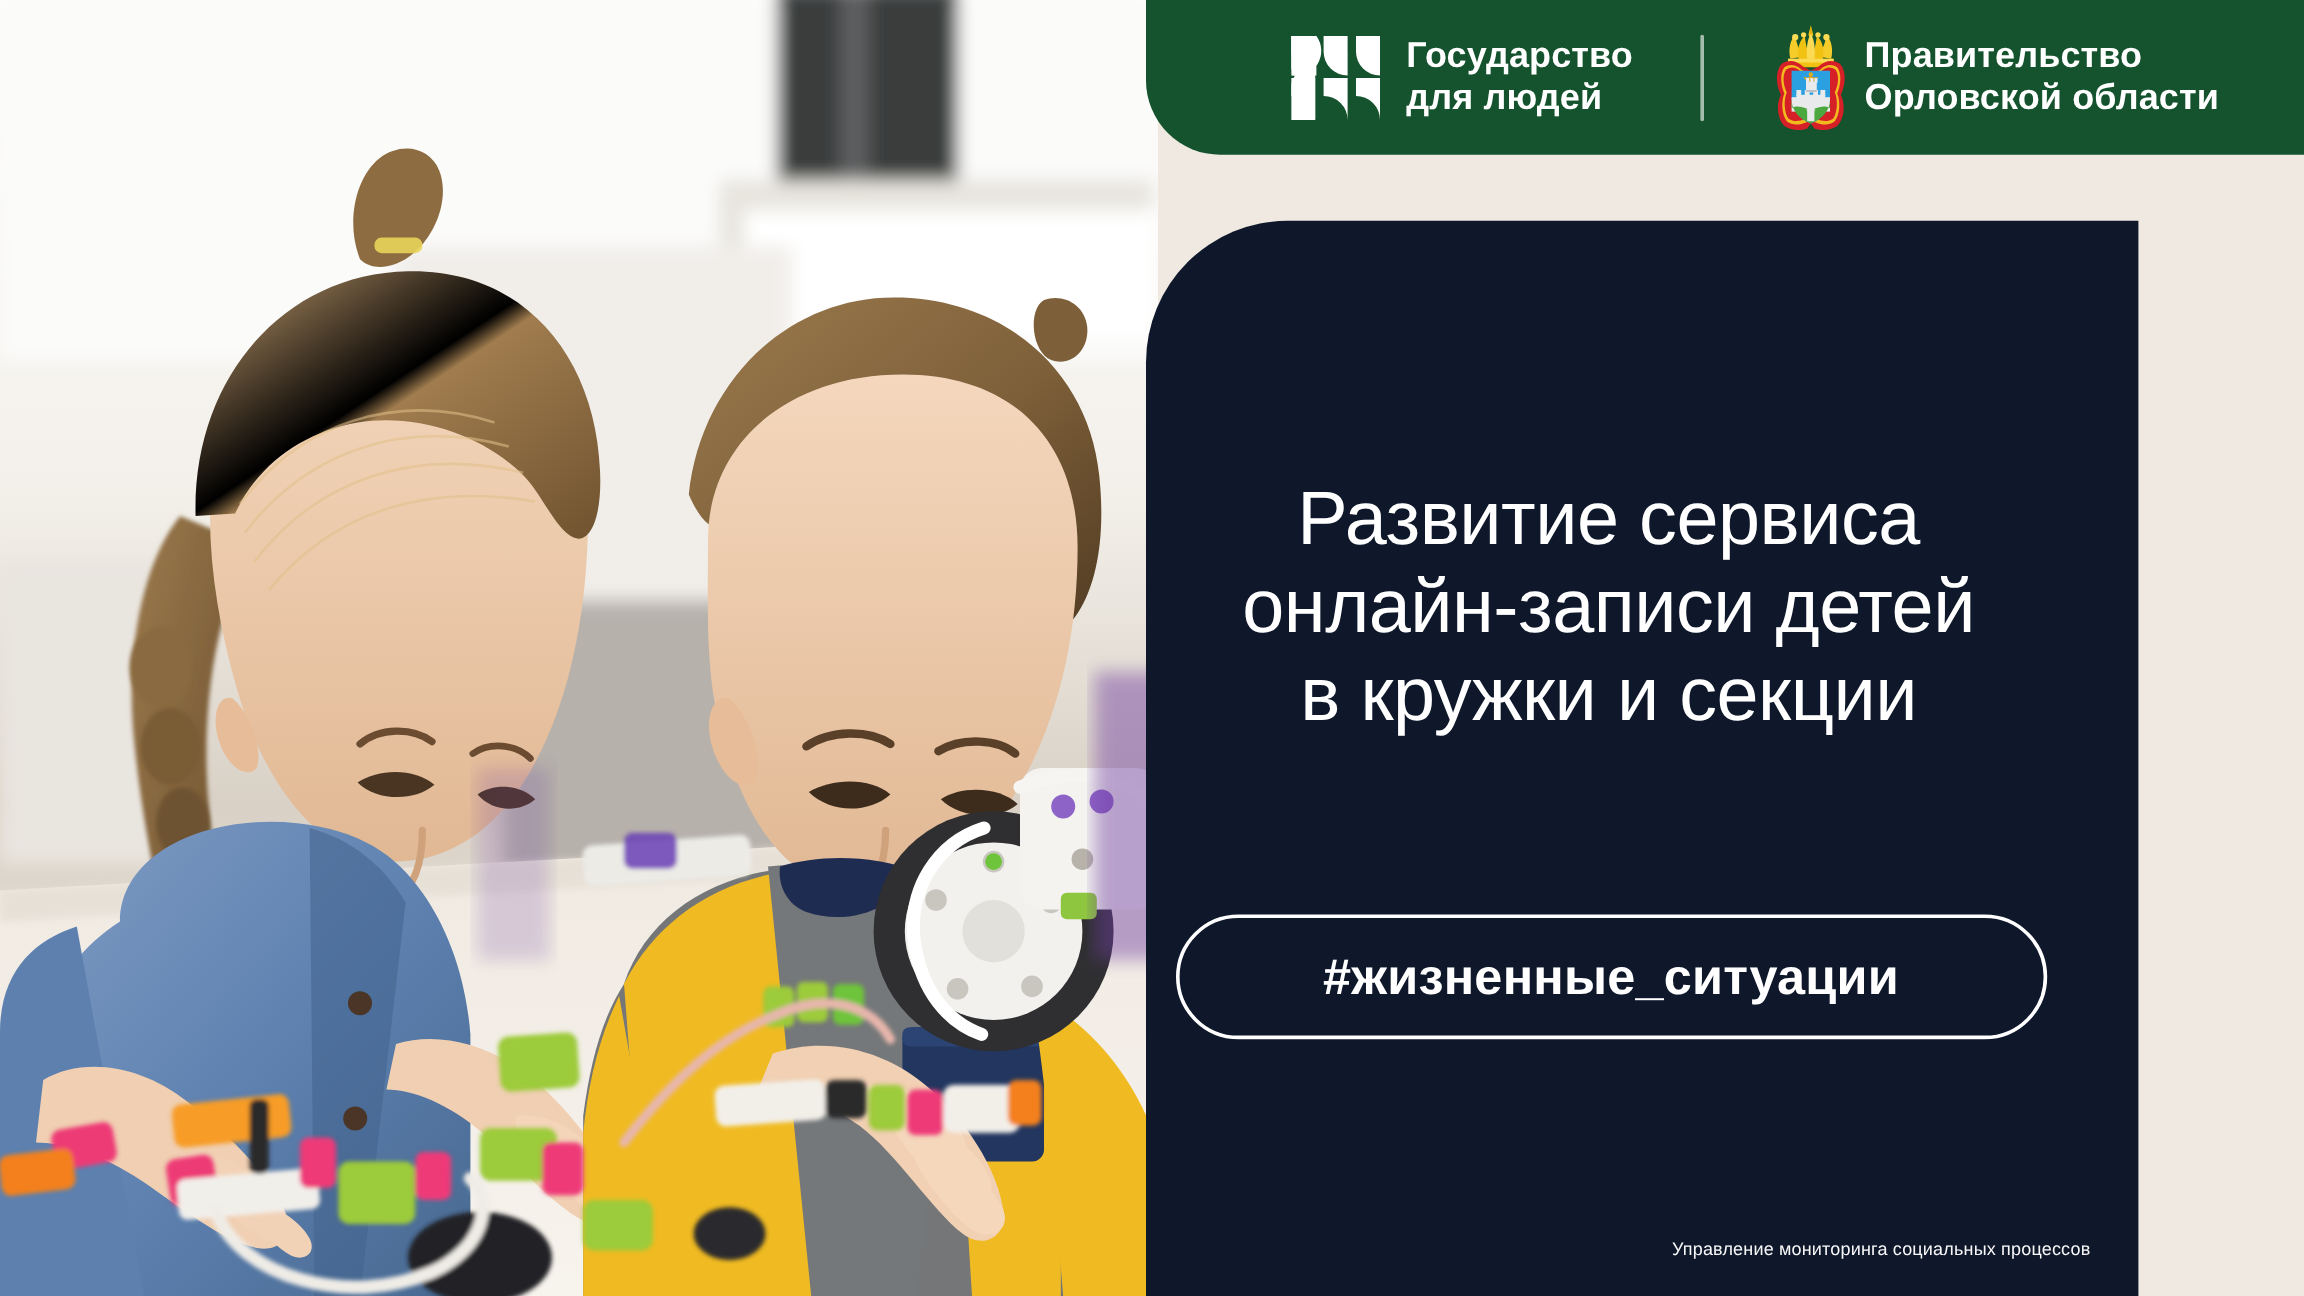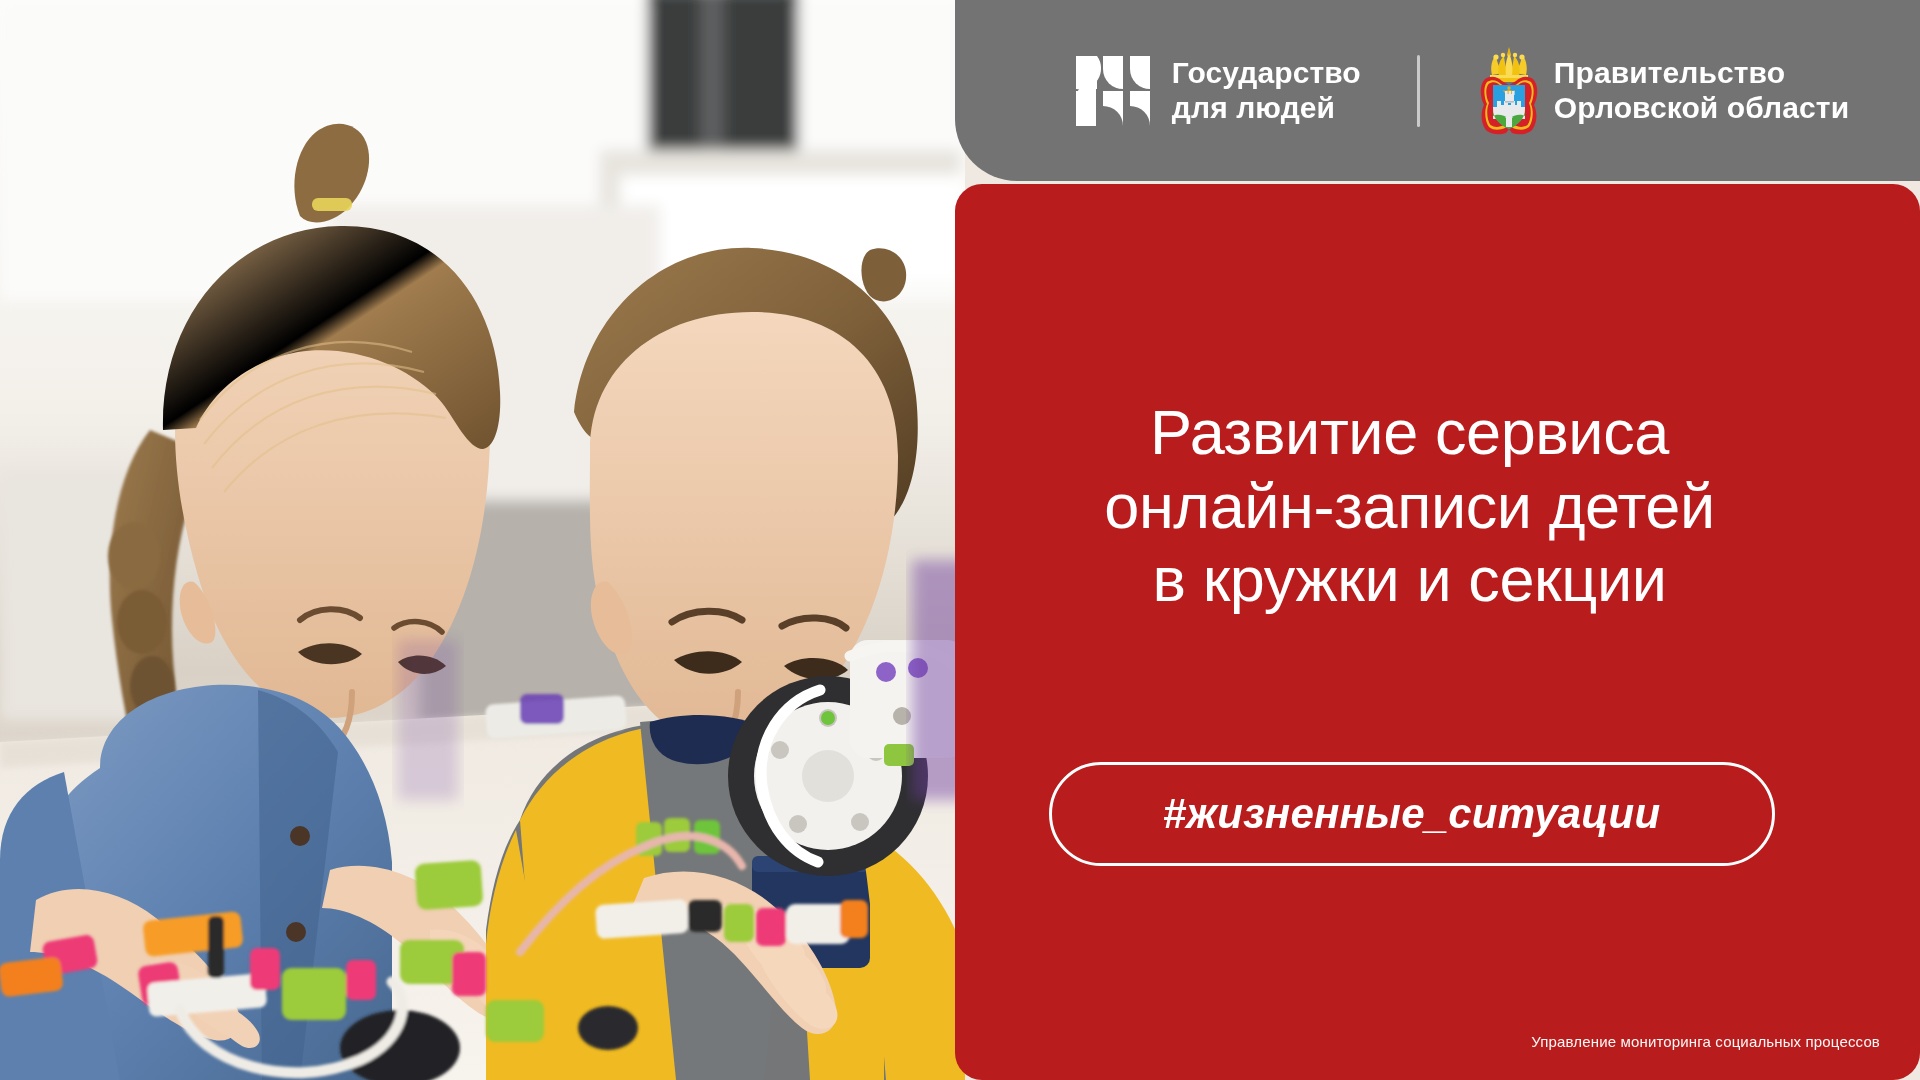--- a/index.html
+++ b/index.html
@@ -26,22 +26,22 @@
     width:965px; height:1080px;
     overflow:hidden;
     background:#f2ece5;
   }
   .photo-svg { position:absolute; left:0; top:0; width:965px; height:1080px; display:block; }
 
   
   .teal-panel {
     position:absolute;
     left:955px; top:0;
-    width:965px; height:181px;
-    background:#737373;
+    width:965px; height:129px;
+    background:#14532d;
     border-bottom-left-radius:62px;
     z-index:5;
   }
   .teal-inner {
     position:absolute;
     left:0; top:0; right:0; bottom:0;
     display:flex;
     align-items:center;
     justify-content:center;
     gap:0;
@@ -77,25 +77,24 @@
     font-weight:700;
     line-height:1.16;
     letter-spacing:.1px;
     white-space:pre-line;
   }
 
   
   .blue-panel {
     position:absolute;
     left:955px; top:184px;
-    width:965px; height:896px;
-    background:#b91c1c;
+    width:827px; height:896px;
+    background:#0f172a;
     border-top-left-radius:118px;
     z-index:4;
-    border-radius:27px;
   }
 
   .headline {
     position:absolute;
     left:0; right:56px; top:212px;
     text-align:center;
     color:#ffffff;
     font-size:63px;
     line-height:1.17;
     font-weight:400;
@@ -117,21 +116,20 @@
     align-items:center;
     justify-content:center;
     background:transparent;
     cursor:pointer;
   }
   .hashtag-pill span {
     color:#ffffff;
     font-size:42px;
     font-weight:700;
     letter-spacing:.2px;
-    font-style:italic;
   }
 
   .footer-note {
     position:absolute;
     right:40px;
     bottom:30px;
     color:#ffffff;
     font-size:15px;
     font-weight:400;
     letter-spacing:.15px;

